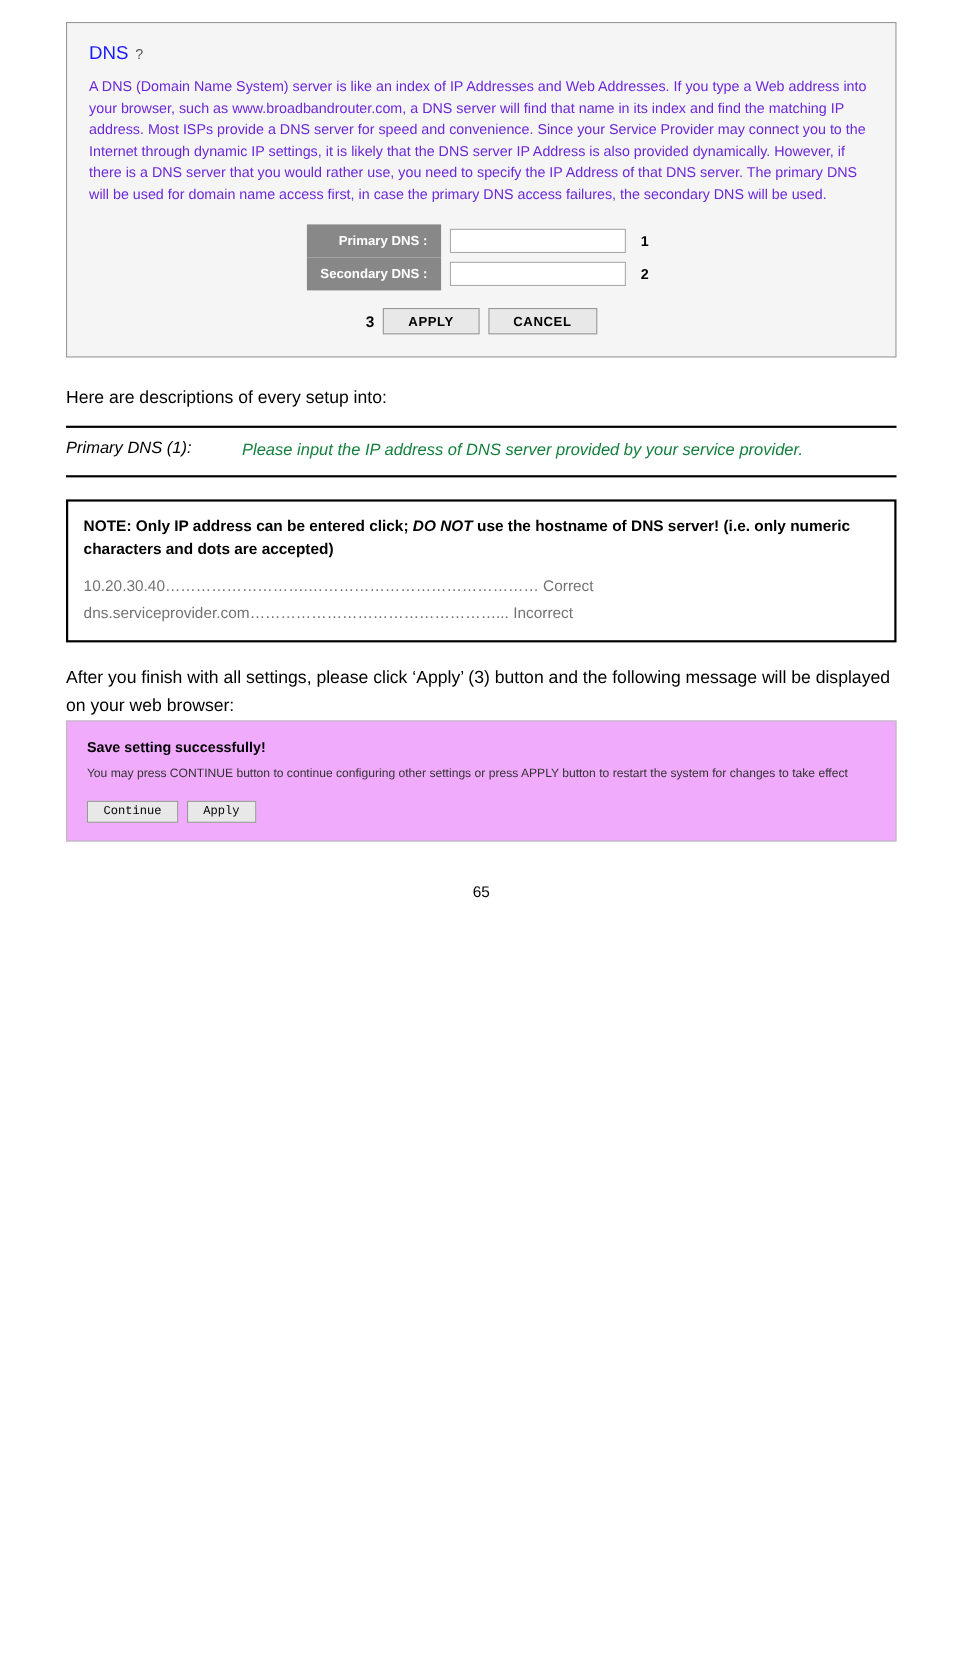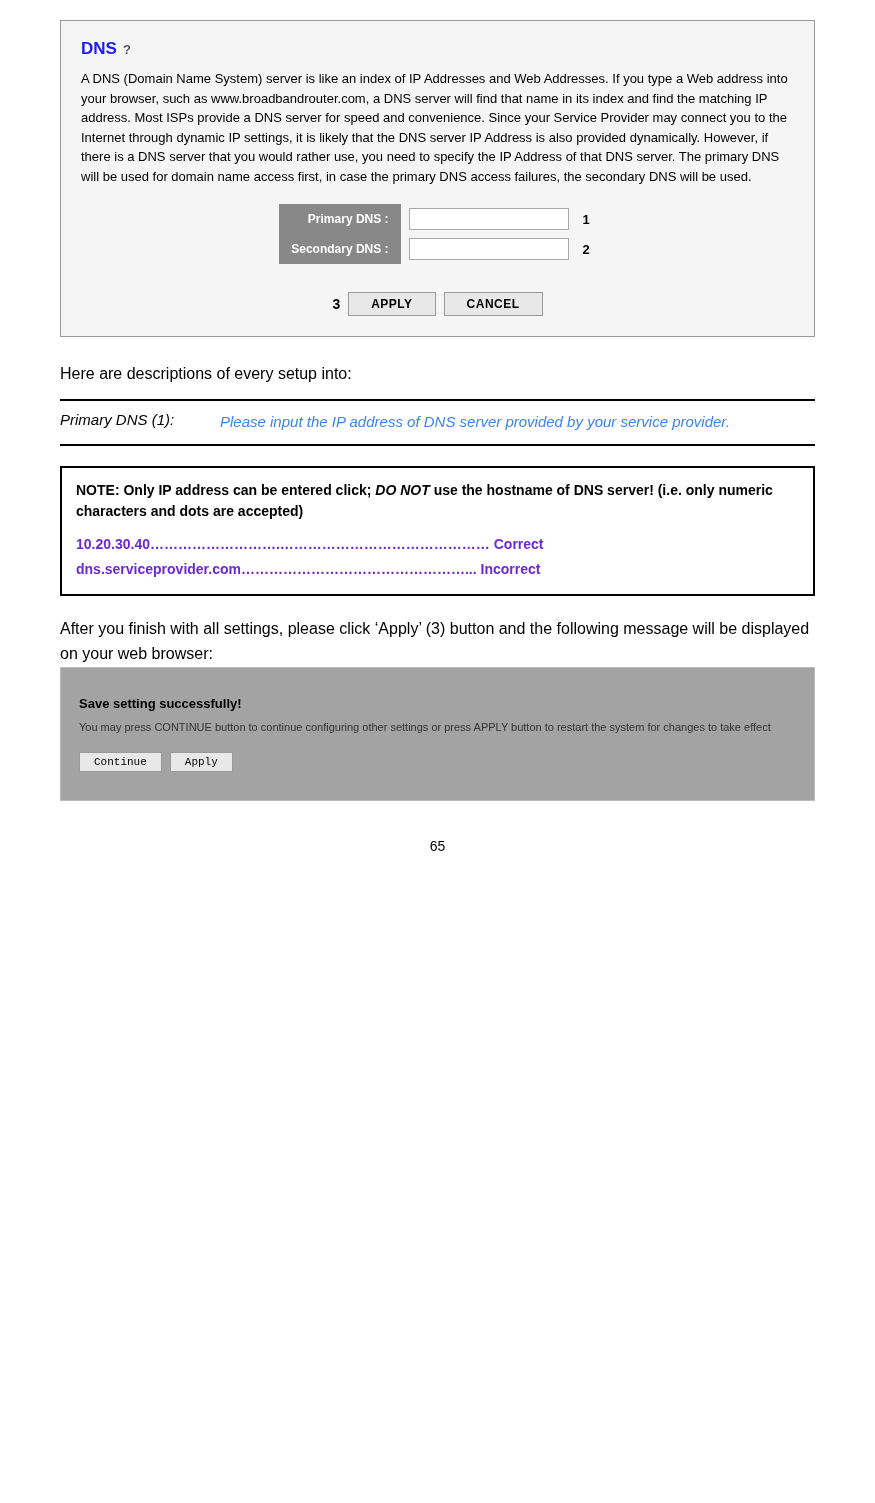--- a/index.html
+++ b/index.html
@@ -17,45 +17,45 @@
     .dns-screenshot {
       border: 1px solid #999;
       background: #f5f5f5;
       padding: 18px 20px 20px 20px;
       margin-bottom: 28px;
       position: relative;
     }
 
     .dns-title {
       font-size: 17px;
-      font-weight: bold;
+      font-weight: normal;
       color: #1a1aff;
       margin-bottom: 10px;
       display: flex;
       align-items: center;
       gap: 6px;
     }
 
     .dns-title-icon {
       font-size: 13px;
       color: #555;
     }
 
     .dns-description {
       font-size: 13px;
-      color: #000000;
+      color: #6d28d9;
       line-height: 1.5;
       margin-bottom: 18px;
     }
 
     .dns-form {
       display: flex;
       flex-direction: column;
       align-items: center;
-      gap: 12px;
+      gap: 0;
     }
 
     .dns-form-table {
       border-collapse: collapse;
       margin-bottom: 12px;
     }
 
     .dns-form-table td {
       padding: 4px 0;
     }
@@ -140,21 +140,21 @@
       font-style: italic;
       font-size: 15px;
       min-width: 160px;
       flex-shrink: 0;
       color: #000;
     }
 
     .desc-definition {
       font-style: italic;
       font-size: 15px;
-      color: #3b82f6;
+      color: #15803d;
       line-height: 1.5;
     }
 
     
     .note-box {
       border: 2px solid #000;
       padding: 12px 14px;
       margin-bottom: 20px;
       background: #fff;
     }
@@ -166,37 +166,37 @@
       margin-bottom: 10px;
       line-height: 1.5;
     }
 
     .note-text em {
       font-style: italic;
     }
 
     .note-example {
       font-size: 14px;
-      font-weight: bold;
-      color: #6d28d9;
+      font-weight: normal;
+      color: #737373;
       line-height: 1.8;
     }
 
     
     .after-text {
       font-size: 16px;
       color: #000;
       line-height: 1.6;
     }
 
     
     .success-box {
       border: 1px solid #bbb;
-      background: #a3a3a3;
-      padding: 28px 18px;
+      background: #f0abfc;
+      padding: 16px 18px;
       margin-bottom: 30px;
     }
 
     .success-title {
       font-size: 13px;
       font-weight: bold;
       color: #000;
       margin-bottom: 8px;
     }
 

